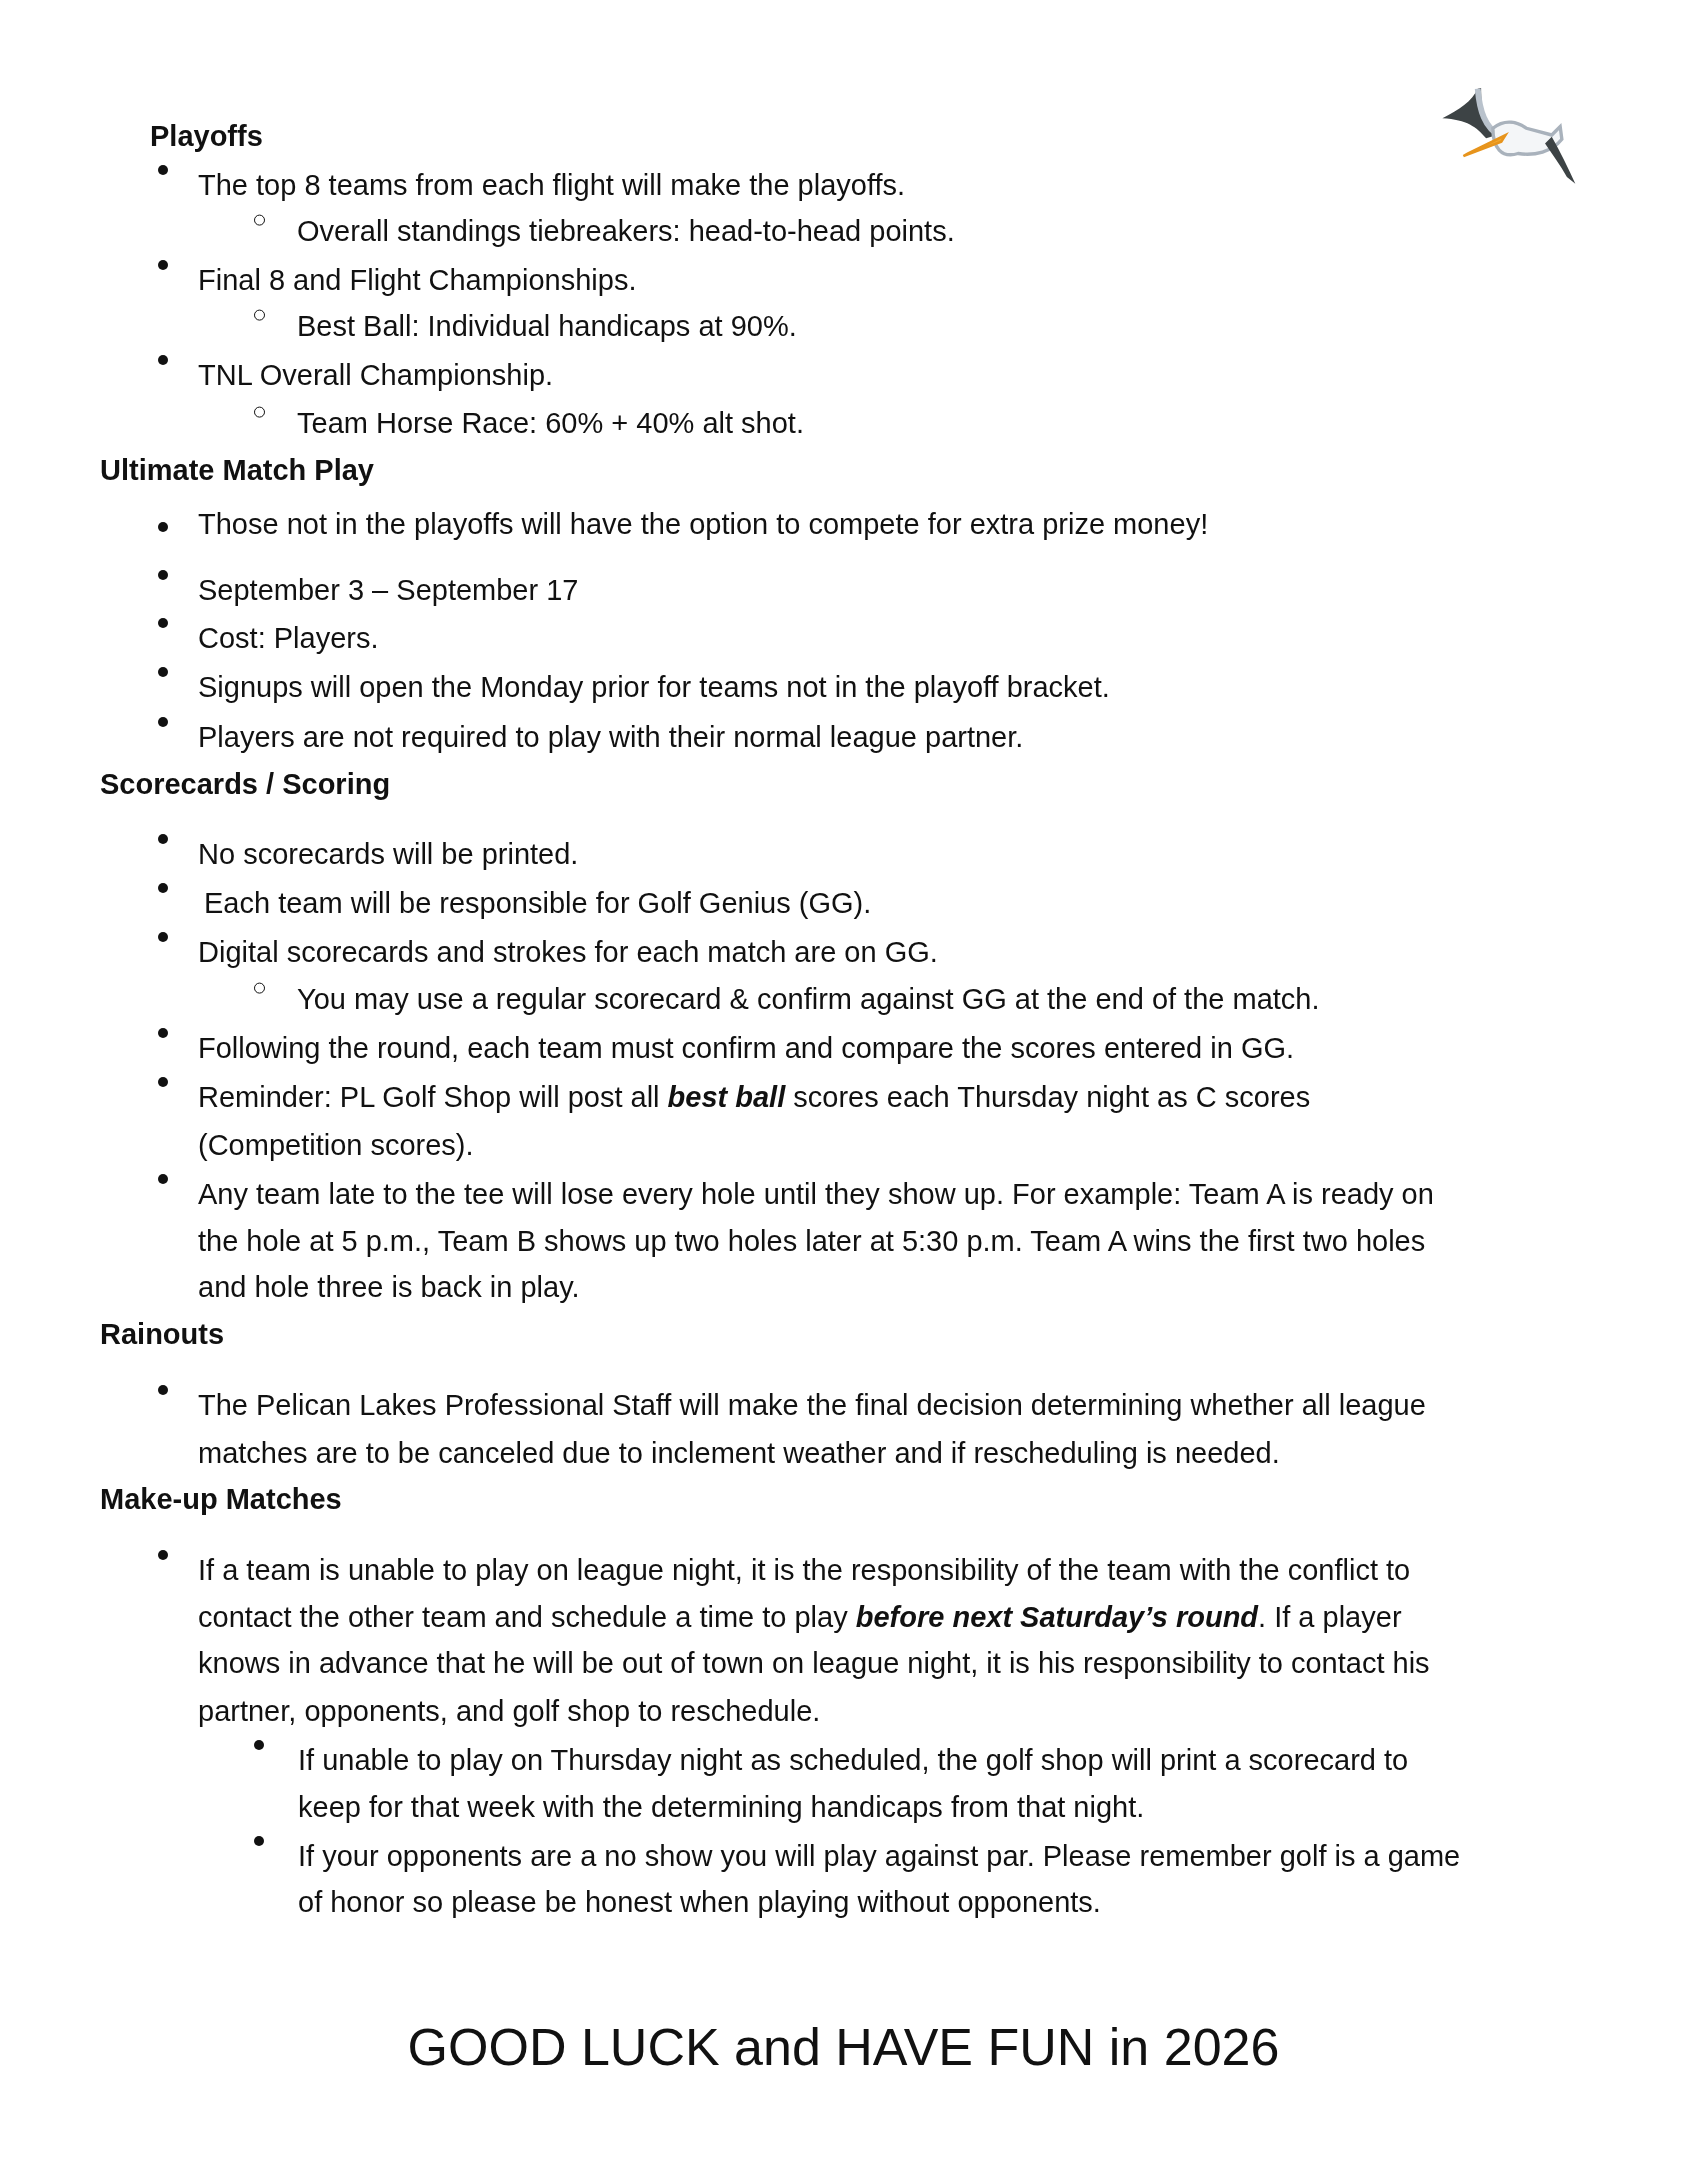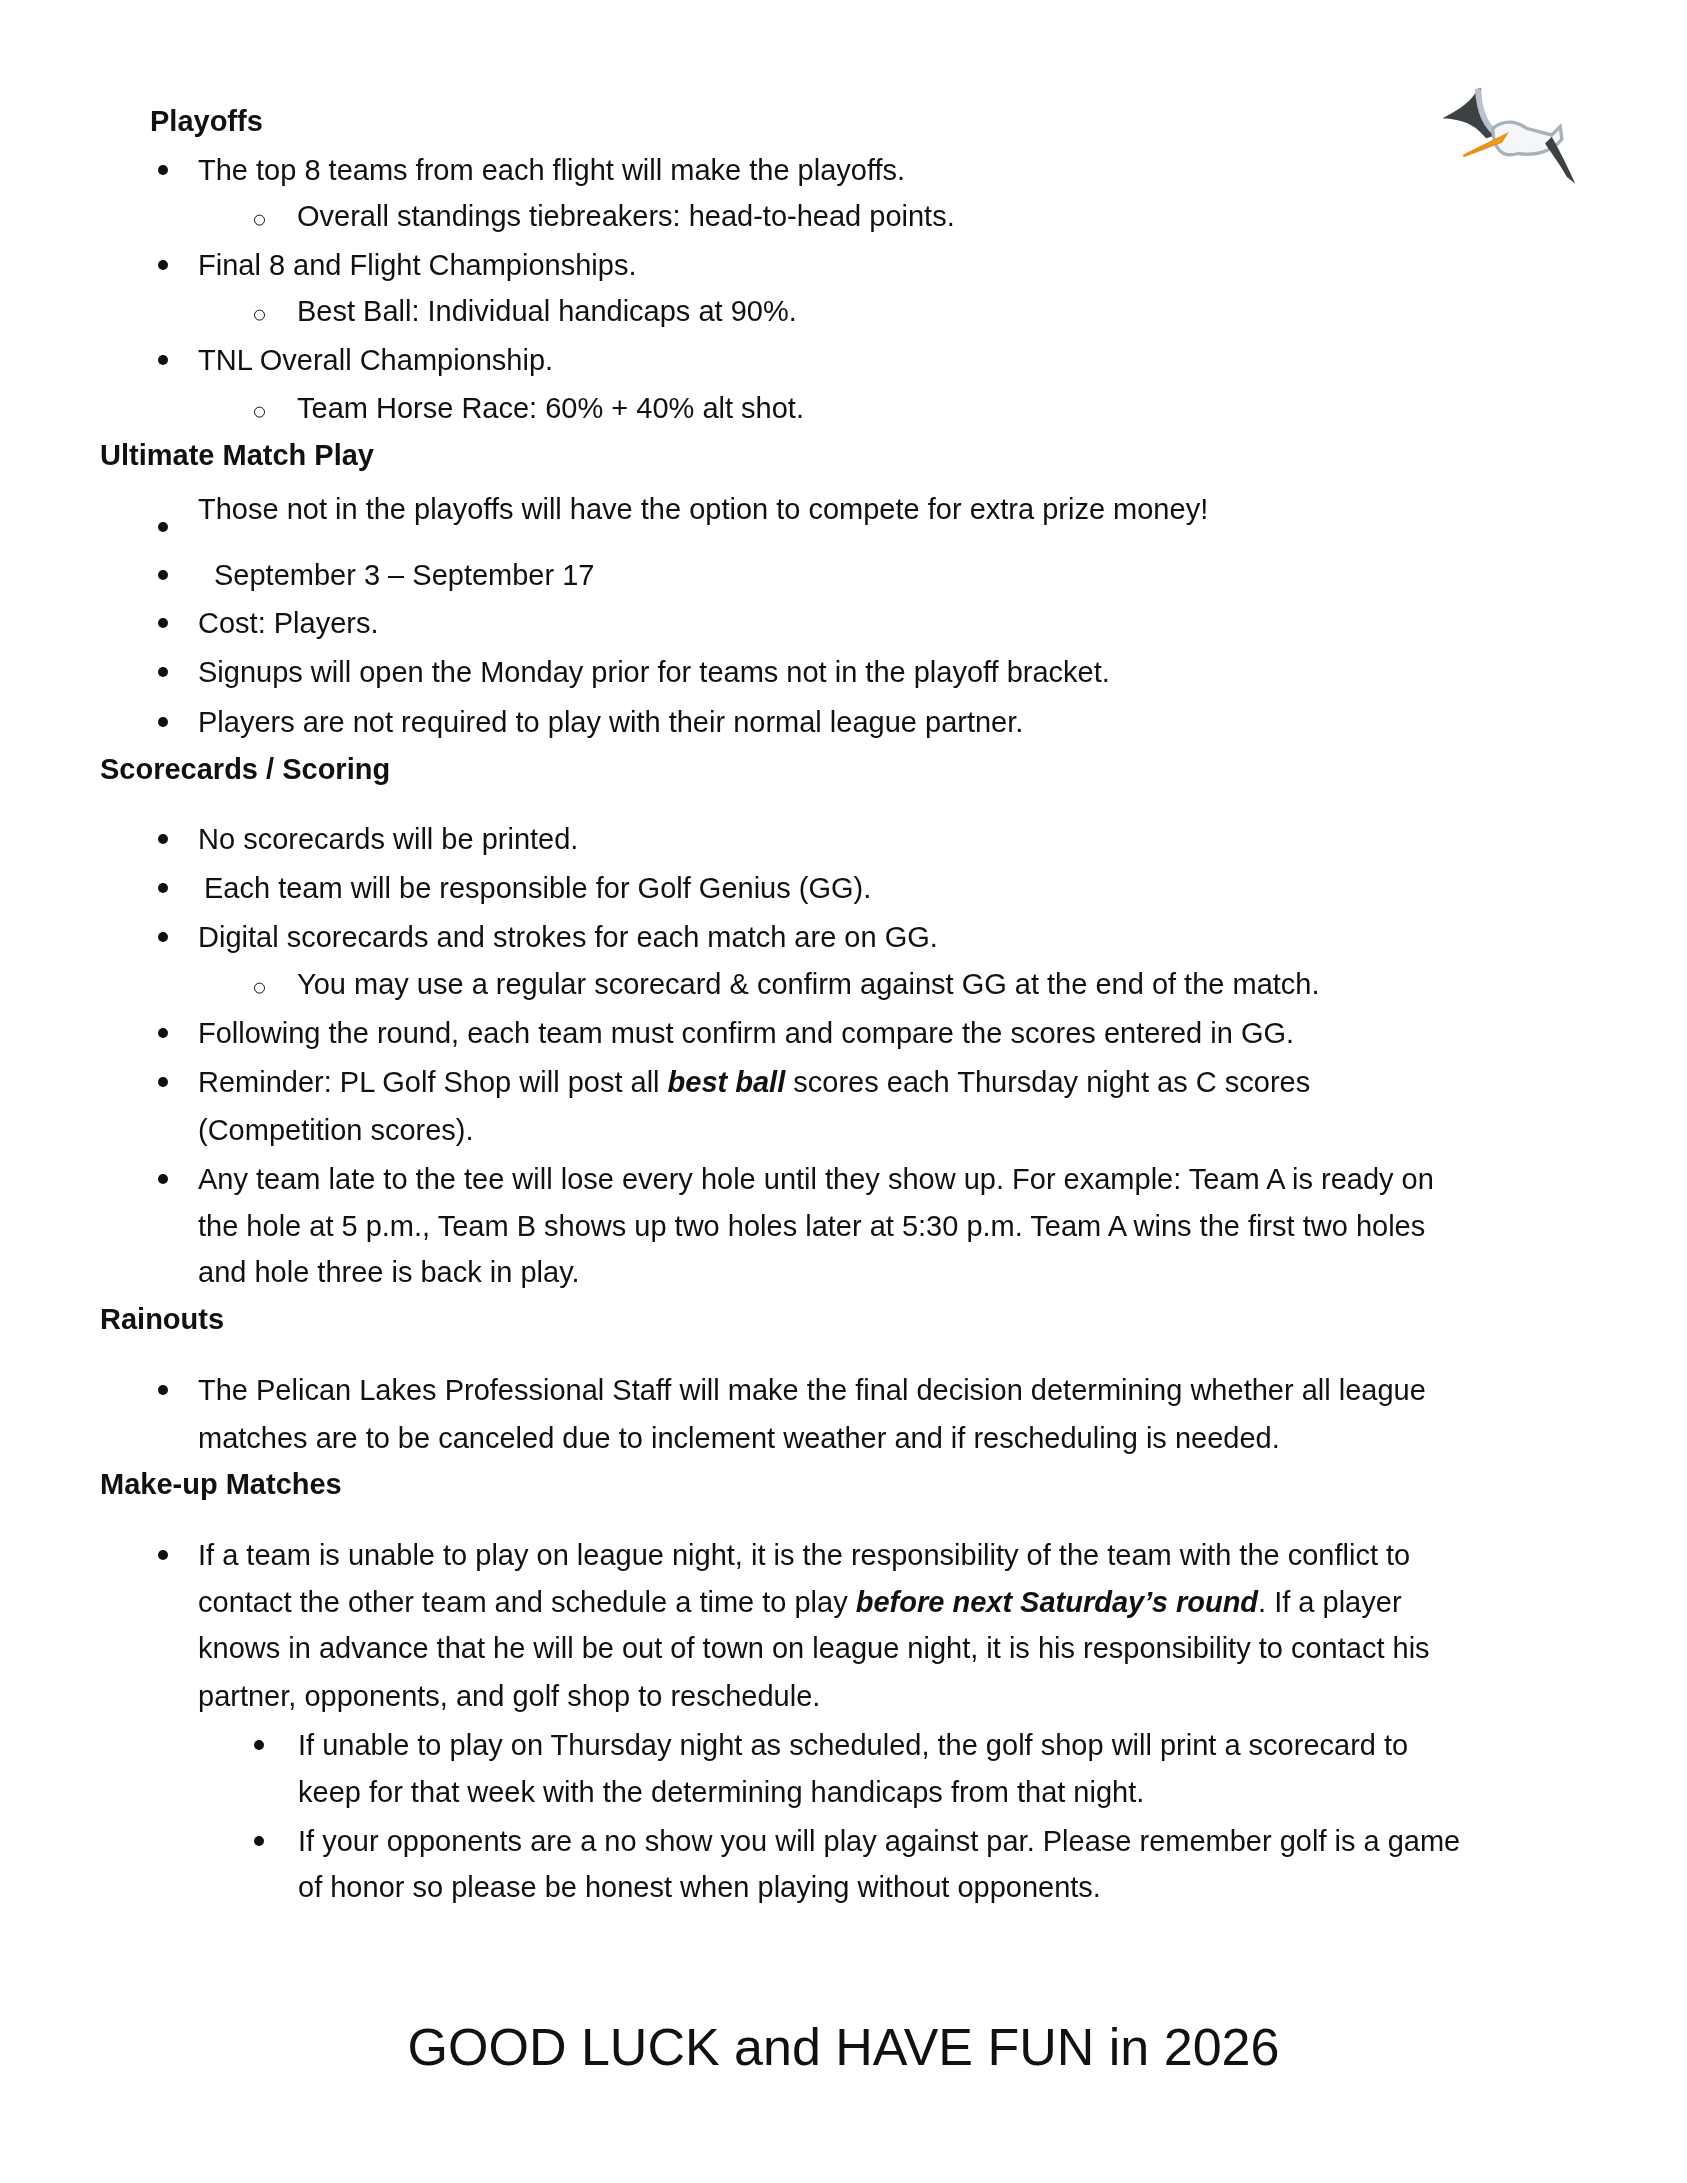--- a/index.html
+++ b/index.html
@@ -1,18 +1,18 @@
 <!DOCTYPE html>
 <html style="font-size:13.5px"><head>
 <meta charset="utf-8">
 <style>
   html, body { margin:0; padding:0; background:#ffffff; }
   body { width:1687px; height:2183px; position:relative; overflow:hidden;
          font-family:"Liberation Sans", sans-serif; color:#111111; }
-  .ln { position:absolute; font-size:29px; line-height:34px; white-space:nowrap; transform:translateY(-17px); }
+  .ln { position:absolute; font-size:29px; line-height:34px; white-space:nowrap; transform:translateY(-17px);margin-top:15px; }
   .h { font-weight:bold; }
   .dot { position:absolute; width:10px; height:10px; border-radius:50%; background:#111; transform:translateY(-5px); }
   .circ { position:absolute; width:11px; height:11px; border-radius:50%; border:1.7px solid #111; box-sizing:border-box; transform:translateY(-3.4px); }
   .bi { font-weight:bold; font-style:italic; }
   .big { position:absolute; left:0; width:1687px; text-align:center; font-size:52px; line-height:59px; top:2018px; }
   .pelican { position:absolute; left:1434px; top:76px; width:143px; height:118px; }
 </style>
 </head>
 <body>
 
@@ -35,21 +35,21 @@
 <div class="ln" style="left:297px;top:311px">Best Ball: Individual handicaps at 90%.</div>
 <div class="dot" style="left:158px;top:360px"></div>
 <div class="ln" style="left:198px;top:360px">TNL Overall Championship.</div>
 <div class="circ" style="left:254px;top:410px"></div>
 <div class="ln" style="left:297px;top:408px">Team Horse Race: 60% + 40% alt shot.</div>
 
 <div class="ln h" style="left:100px;top:455px">Ultimate Match Play</div>
 <div class="dot" style="left:158px;top:527px"></div>
 <div class="ln" style="left:198px;top:509px">Those not in the playoffs will have the option to compete for extra prize money!</div>
 <div class="dot" style="left:158px;top:575px"></div>
-<div class="ln" style="left:214px;top:575px">September 3 – September 17</div>
+<div class="ln" style="left:198px;top:575px">September 3 – September 17</div>
 <div class="dot" style="left:158px;top:623px"></div>
 <div class="ln" style="left:198px;top:623px">Cost: Players.</div>
 <div class="dot" style="left:158px;top:672px"></div>
 <div class="ln" style="left:198px;top:672px">Signups will open the Monday prior for teams not in the playoff bracket.</div>
 <div class="dot" style="left:158px;top:722px"></div>
 <div class="ln" style="left:198px;top:722px">Players are not required to play with their normal league partner.</div>
 
 <div class="ln h" style="left:100px;top:769px">Scorecards / Scoring</div>
 <div class="dot" style="left:158px;top:839px"></div>
 <div class="ln" style="left:198px;top:839px">No scorecards will be printed.</div>

